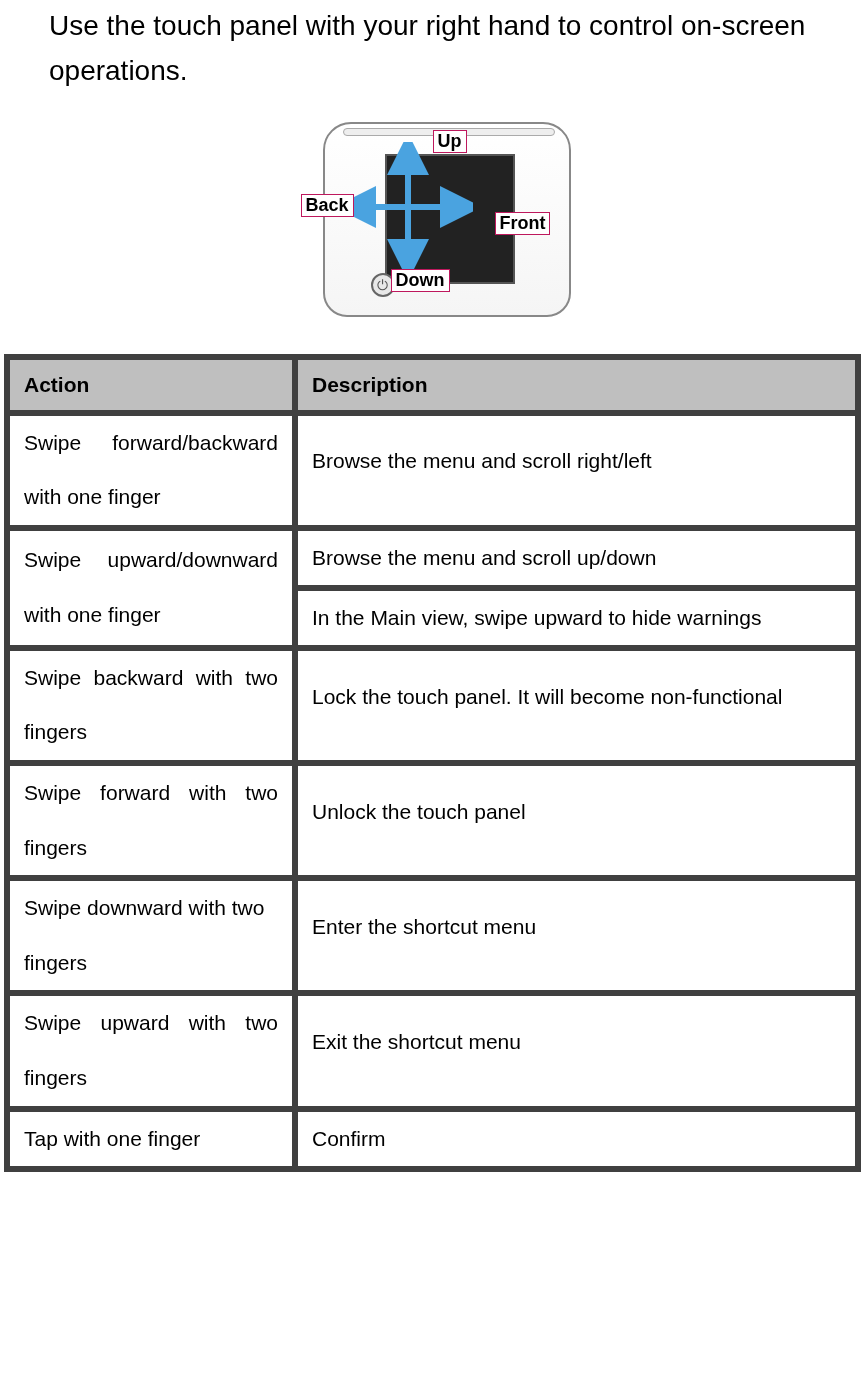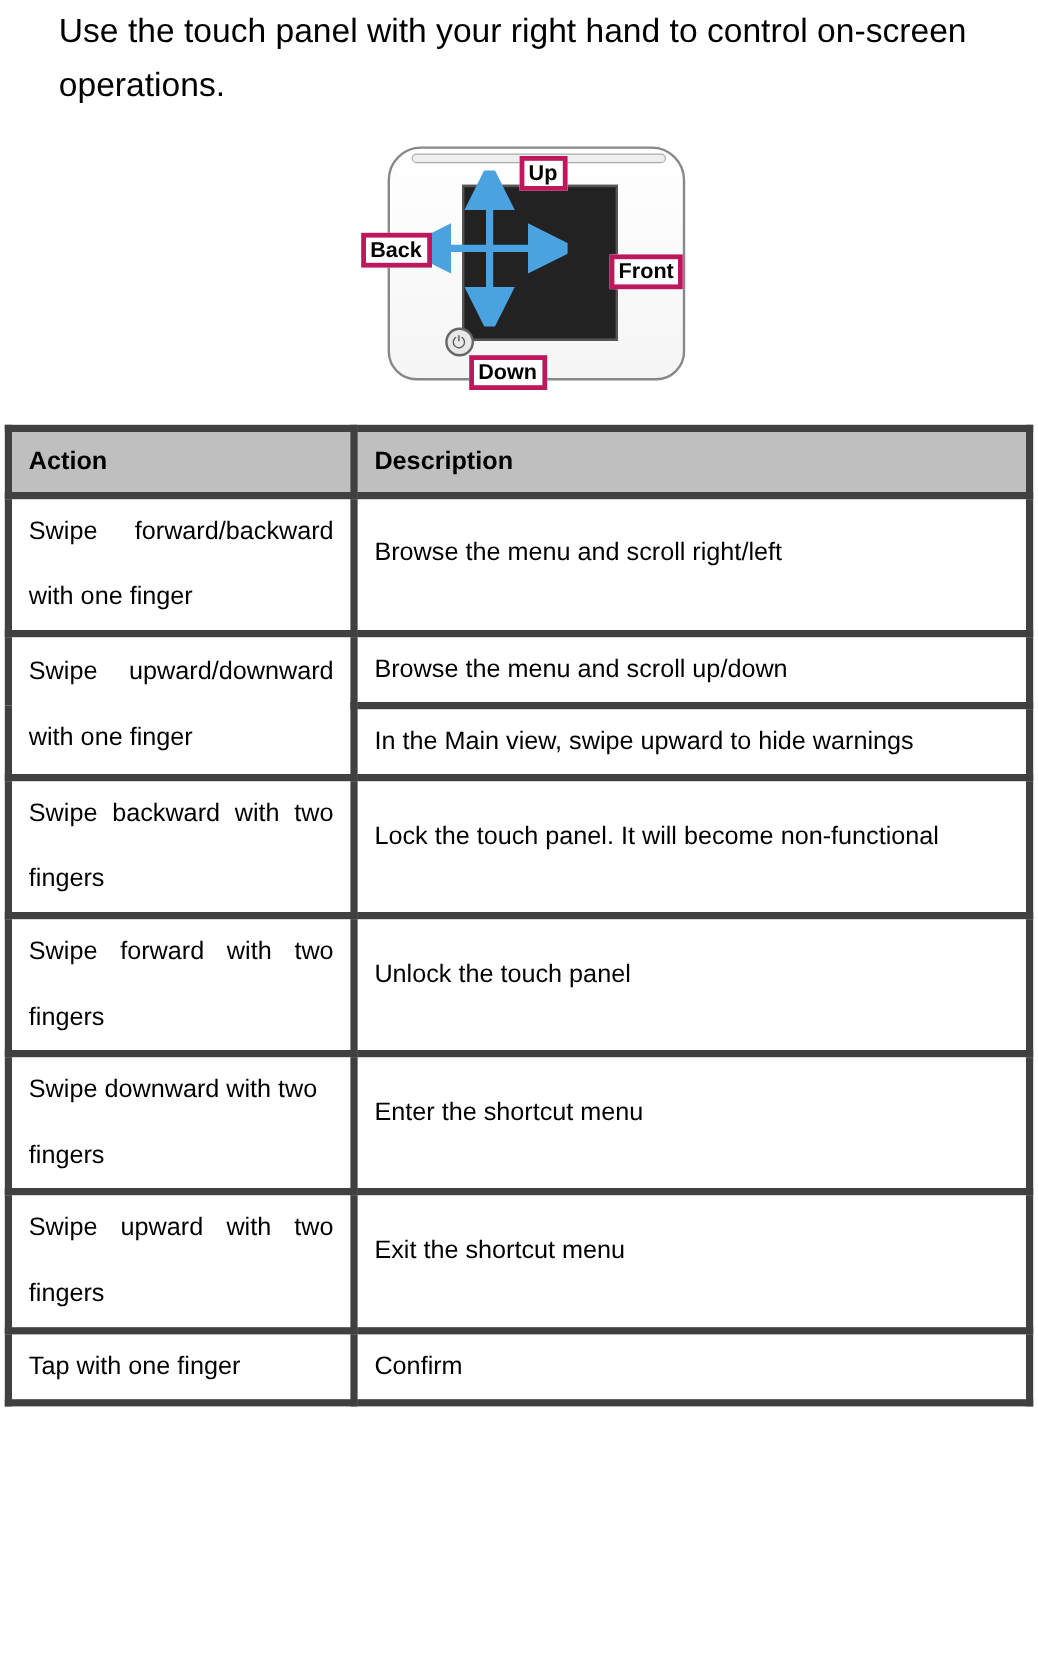--- a/index.html
+++ b/index.html
@@ -73,27 +73,27 @@
     pointer-events: none;
   }
   .arrows svg{ width:100%; height:100%; }
   .lbl {
     position: absolute;
     font-size: 18px;
     font-weight: 700;
     background: #fff;
     padding: 0 4px;
     color: #000;
-    border:4px solid #be185d;
+    border:1px solid #be185d;
     line-height:1.2;
   }
   .lbl.up    { left: 150px; top: 18px; }
-  .lbl.down  { left: 108px; top: 184px; }
+  .lbl.down  { left: 108px; top: 157px; }
   .lbl.back  { left: 18px;  top: 82px; }
-  .lbl.front { left: 225px; top: 100px; }
+  .lbl.front { left: 212px; top: 100px; }
 
   table.gestures {
     border-collapse: collapse;
     width: 857px;
     margin: 0 4px;
     font-size: 21px;
   }
   table.gestures th, table.gestures td {
     border: 6px solid #404040;
     padding: 0 14px;

